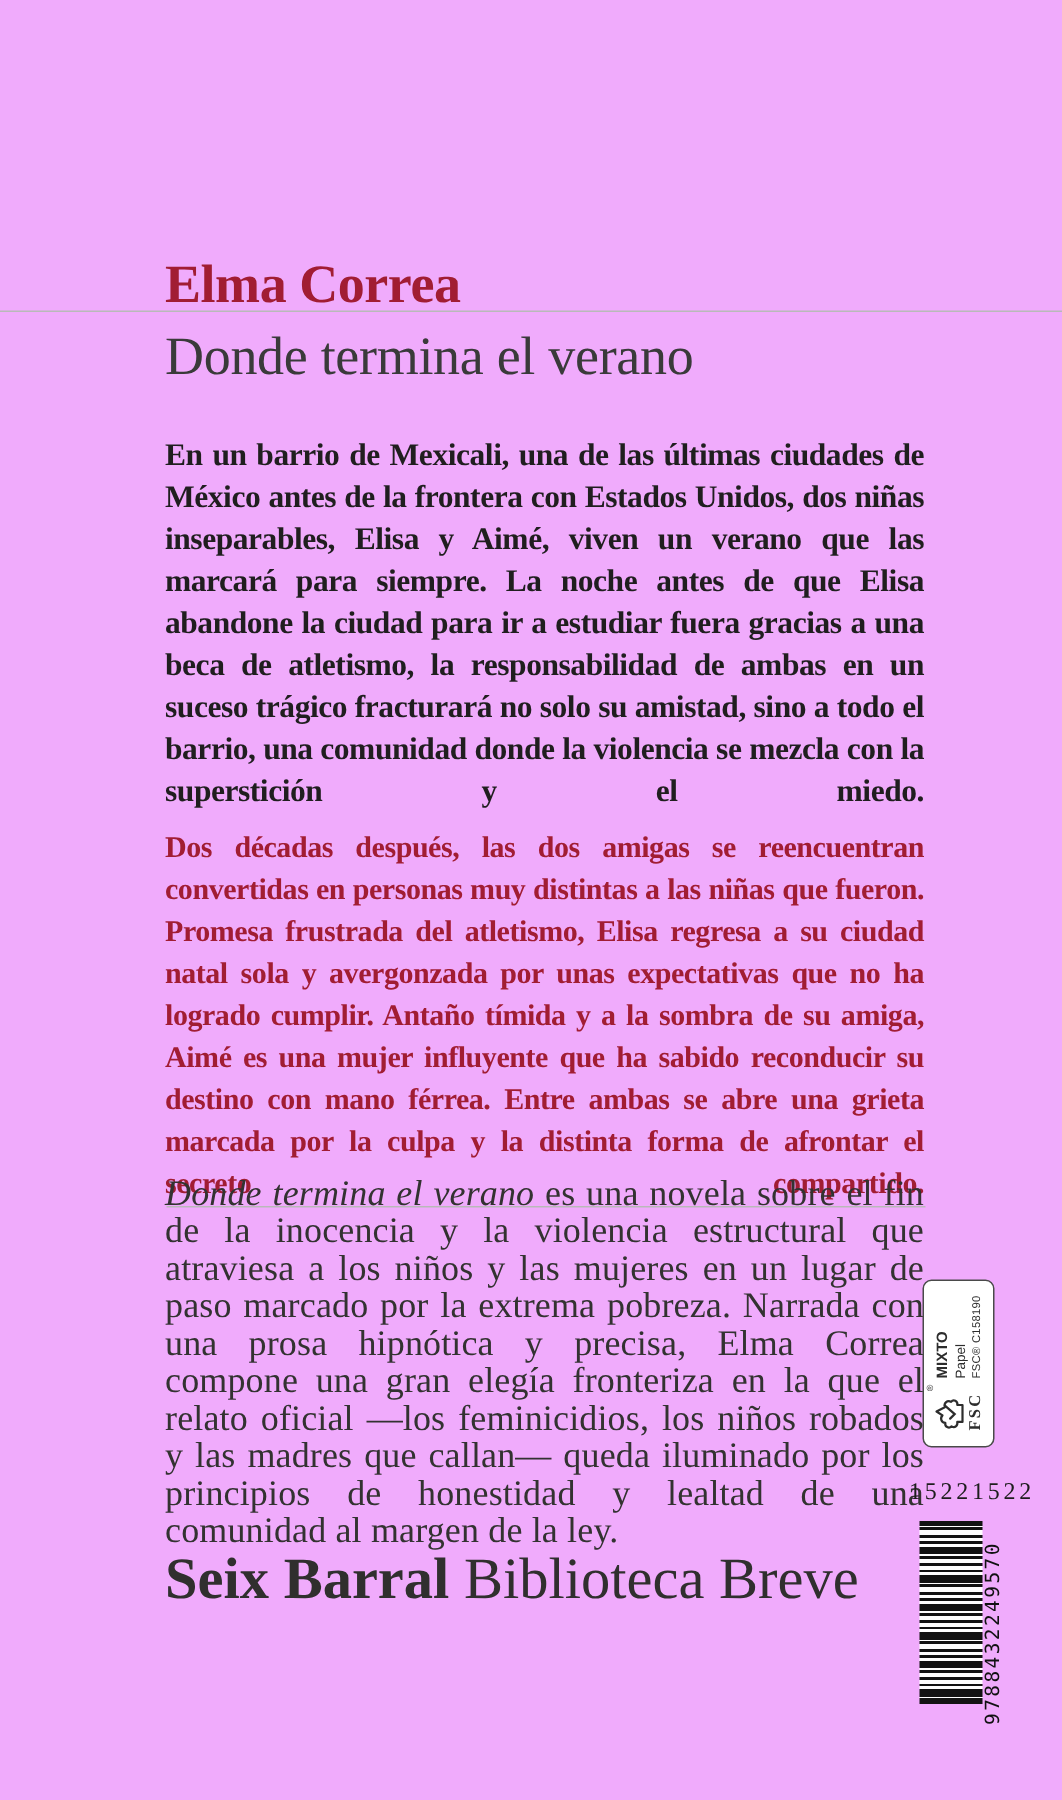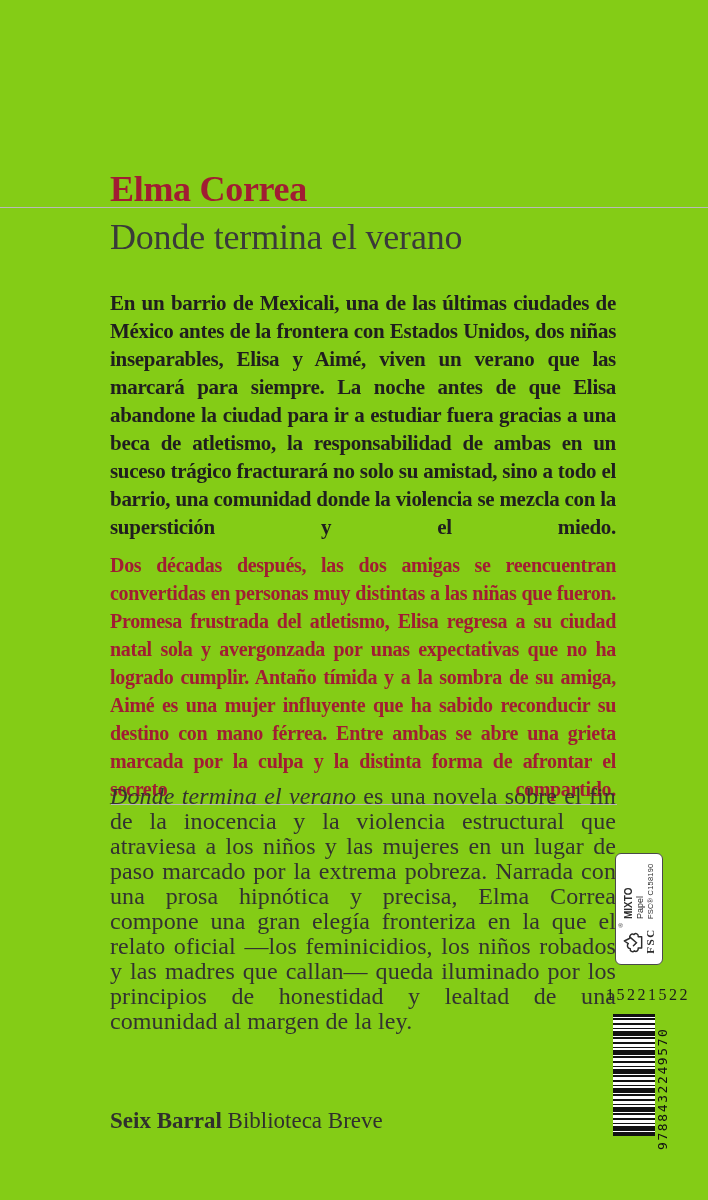--- a/index.html
+++ b/index.html
@@ -1,19 +1,19 @@
 <!DOCTYPE html>
 <html lang="es"><head>
 <meta charset="utf-8">
 <style>
   html,body{margin:0;padding:0;background:#ffffff;}
   .page{
     position:relative;
     width:708px;height:1200px;
-    background:#84cc16;
+    background:#f0abfc;
     overflow:hidden;
     font-family:"Liberation Serif","DejaVu Serif",serif;
     color:#2b2a29;
   }
   
   .author{
     position:absolute;left:110px;top:170px;width:520px;
     font-size:36px;line-height:38px;font-weight:700;
     color:#a11d33;letter-spacing:-0.3px;
   }
@@ -49,22 +49,22 @@
     border-top:1.5px solid #b9b9b9;
   }
   .p3{
     top:784px;
     font-size:24px;line-height:25px;font-weight:400;
     color:#333231;letter-spacing:0.1px;
   }
   .p3 .lead-italic{font-style:italic;}
   
   .publisher{
-    position:absolute;left:110px;top:1104px;width:520px;
-    font-size:23px;line-height:34px;color:#302f2e;
+    position:absolute;left:110px;top:1036px;width:520px;
+    font-size:39px;line-height:34px;color:#302f2e;
   }
   .publisher .bold{font-weight:700;}
   
   .rot-box{position:absolute;}
   .rot-inner{position:absolute;transform:rotate(-90deg);}
   
   .fsc-wrap{left:615px;top:853px;width:48px;height:112px;}
   .fsc{
     left:-32px;top:32px;width:112px;height:48px;
     box-sizing:border-box;

